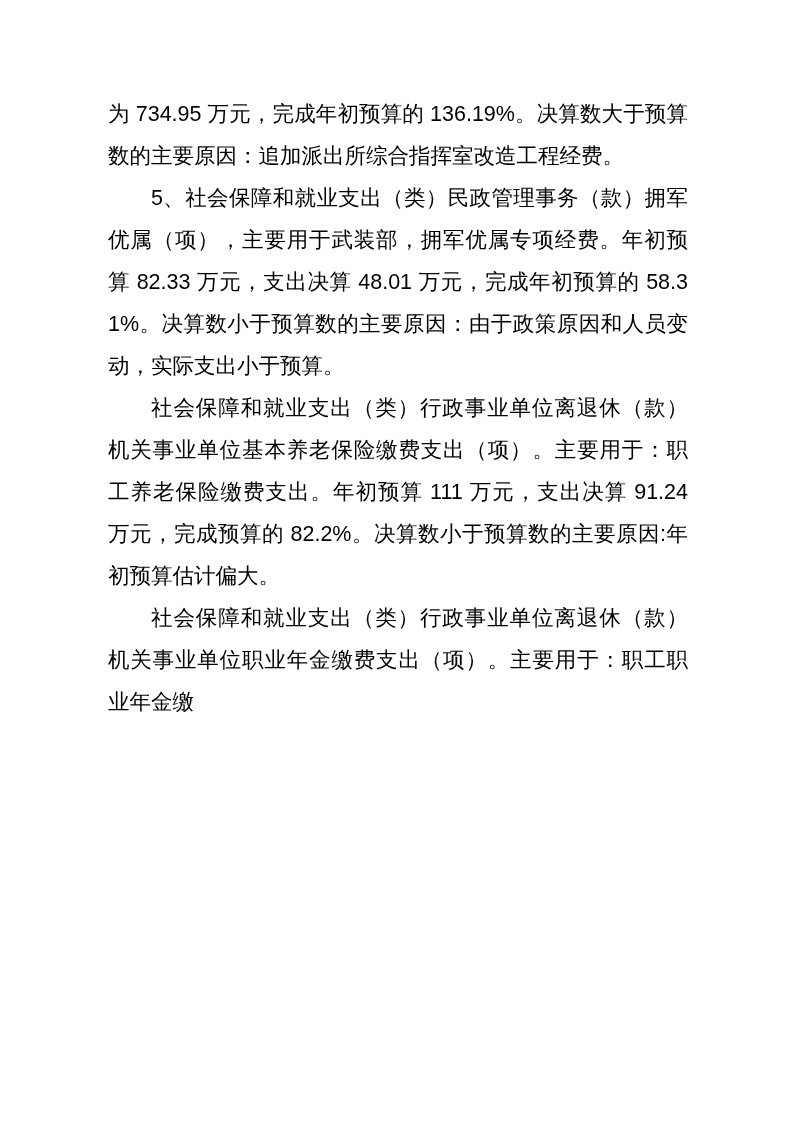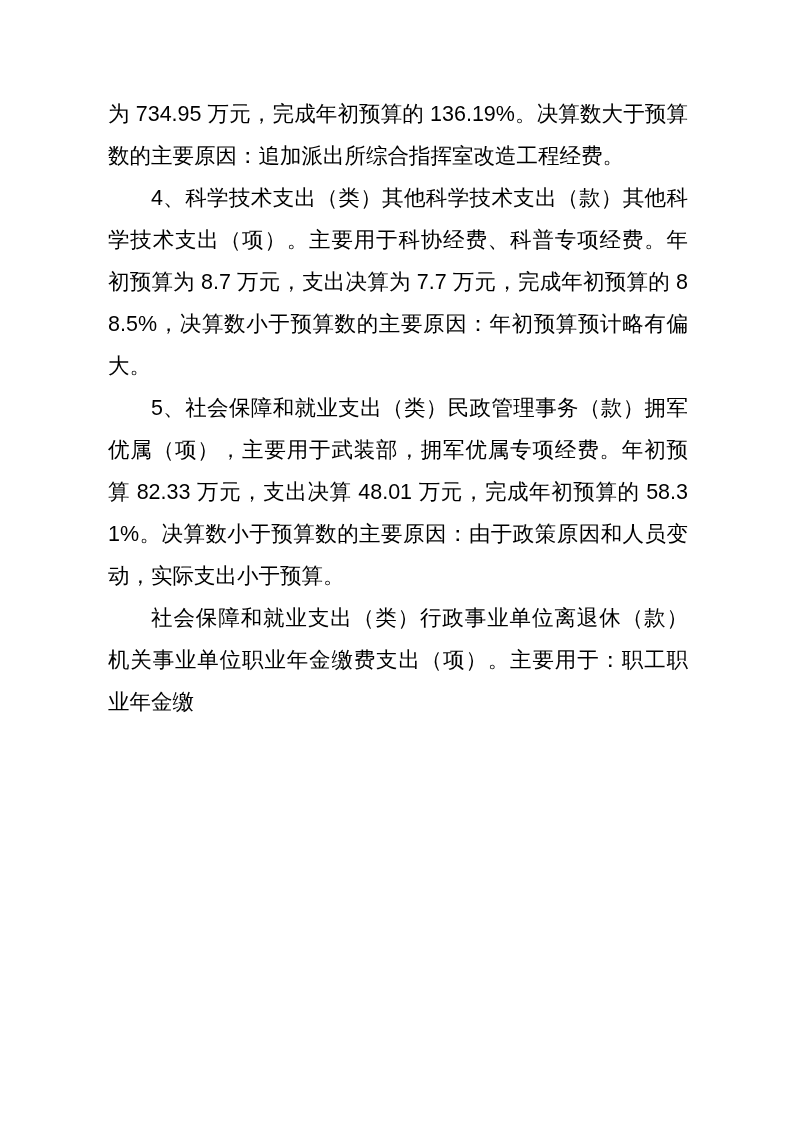--- a/index.html
+++ b/index.html
@@ -34,17 +34,17 @@
   .para.indent {
     text-indent: 2em;
   }
 </style>
 </head>
 <body>
 
 <div class="page">
   <div class="doc-content">
       <p class="para">为 734.95 万元，完成年初预算的 136.19%。决算数大于预算数的主要原因：追加派出所综合指挥室改造工程经费。</p>
-      <p class="para indent">4、科学技术支出（类）其他科学技术支出（款）其他科学技术支出（项）。主要用于科协经费、科普专项经费。年初预算为 8.7 万元，支出决算为 7.7 万元，完成年初预算的 88.5%，决算数小于预算数的主要原因：年初预算预计略有偏大。</p>
       <p class="para indent">5、社会保障和就业支出（类）民政管理事务（款）拥军优属（项），主要用于武装部，拥军优属专项经费。年初预算 82.33 万元，支出决算 48.01 万元，完成年初预算的 58.31%。决算数小于预算数的主要原因：由于政策原因和人员变动，实际支出小于预算。</p>
+      <p class="para indent">社会保障和就业支出（类）行政事业单位离退休（款）机关事业单位基本养老保险缴费支出（项）。主要用于：职工养老保险缴费支出。年初预算 111 万元，支出决算 91.24 万元，完成预算的 82.2%。决算数小于预算数的主要原因:年初预算估计偏大。</p>
       <p class="para indent">社会保障和就业支出（类）行政事业单位离退休（款）机关事业单位职业年金缴费支出（项）。主要用于：职工职业年金缴</p>
     </div>
 </div>
 
 </body></html>

